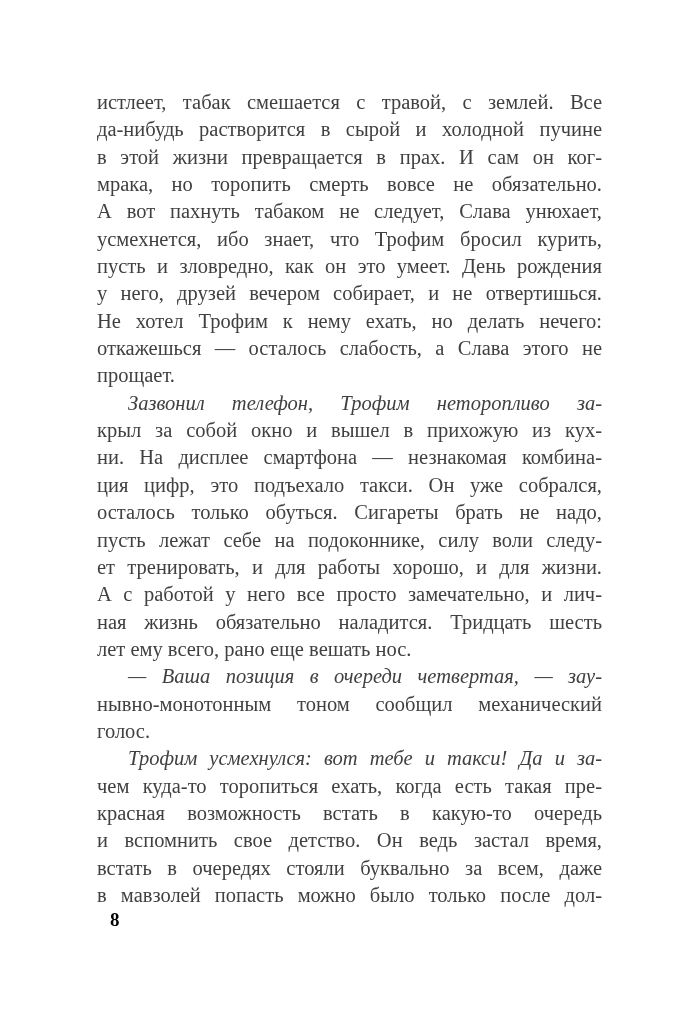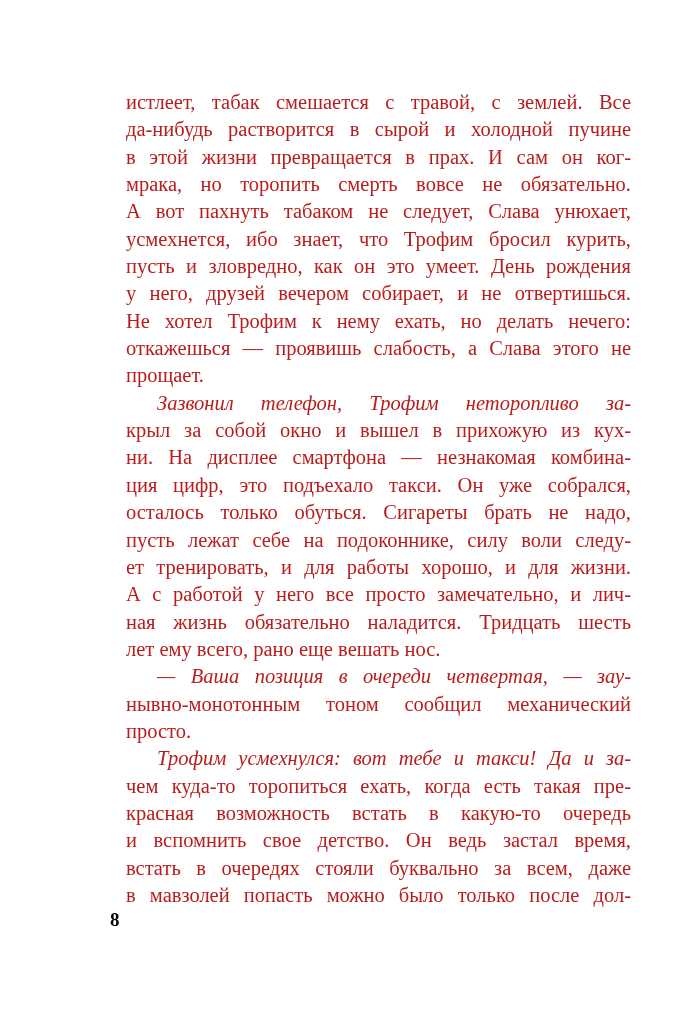--- a/index.html
+++ b/index.html
@@ -9,27 +9,27 @@
   }
   .book-page {
     position: relative;
     width: 691px;
     height: 1034px;
     background: #ffffff;
     overflow: hidden;
   }
   .text-block {
     position: absolute;
-    left: 126px;
+    left: 97px;
     top: 89px;
     width: 505px;
     font-family: "Liberation Serif", serif;
     font-size: 20.5px;
     line-height: 27.35px;
-    color: #b91c1c;
+    color: #404040;
   }
   .line {
     text-align: justify;
     text-align-last: justify;
     white-space: normal;
   }
   .line.para-last {
     text-align-last: left;
   }
   .line.indented {
@@ -54,35 +54,35 @@
   <div class="text-block">
       <div class="line">истлеет, табак смешается с травой, с землей. Все</div>
       <div class="line">да-нибудь растворится в сырой и холодной пучине</div>
       <div class="line">в этой жизни превращается в прах. И сам он ког-</div>
       <div class="line">мрака, но торопить смерть вовсе не обязательно.</div>
       <div class="line">А вот пахнуть табаком не следует, Слава унюхает,</div>
       <div class="line">усмехнется, ибо знает, что Трофим бросил курить,</div>
       <div class="line">пусть и зловредно, как он это умеет. День рождения</div>
       <div class="line">у него, друзей вечером собирает, и не отвертишься.</div>
       <div class="line">Не хотел Трофим к нему ехать, но делать нечего:</div>
-      <div class="line">откажешься — проявишь слабость, а Слава этого не</div>
+      <div class="line">откажешься — осталось слабость, а Слава этого не</div>
       <div class="line para-last">прощает.</div>
       <div class="line indented">Зазвонил телефон, Трофим неторопливо за-</div>
       <div class="line">крыл за собой окно и вышел в прихожую из кух-</div>
       <div class="line">ни. На дисплее смартфона — незнакомая комбина-</div>
       <div class="line">ция цифр, это подъехало такси. Он уже собрался,</div>
       <div class="line">осталось только обуться. Сигареты брать не надо,</div>
       <div class="line">пусть лежат себе на подоконнике, силу воли следу-</div>
       <div class="line">ет тренировать, и для работы хорошо, и для жизни.</div>
       <div class="line">А с работой у него все просто замечательно, и лич-</div>
       <div class="line">ная жизнь обязательно наладится. Тридцать шесть</div>
       <div class="line para-last">лет ему всего, рано еще вешать нос.</div>
       <div class="line indented">— Ваша позиция в очереди четвертая, — зау-</div>
       <div class="line">нывно-монотонным тоном сообщил механический</div>
-      <div class="line para-last">просто.</div>
+      <div class="line para-last">голос.</div>
       <div class="line indented">Трофим усмехнулся: вот тебе и такси! Да и за-</div>
       <div class="line">чем куда-то торопиться ехать, когда есть такая пре-</div>
       <div class="line">красная возможность встать в какую-то очередь</div>
       <div class="line">и вспомнить свое детство. Он ведь застал время,</div>
       <div class="line">встать в очередях стояли буквально за всем, даже</div>
       <div class="line">в мавзолей попасть можно было только после дол-</div>
     </div>
   <div class="folio">8</div>
 </div>
 

